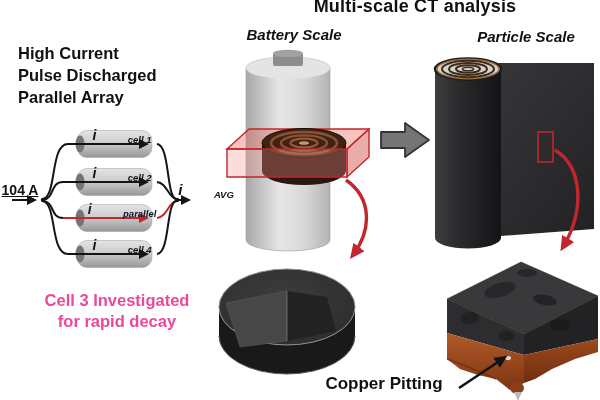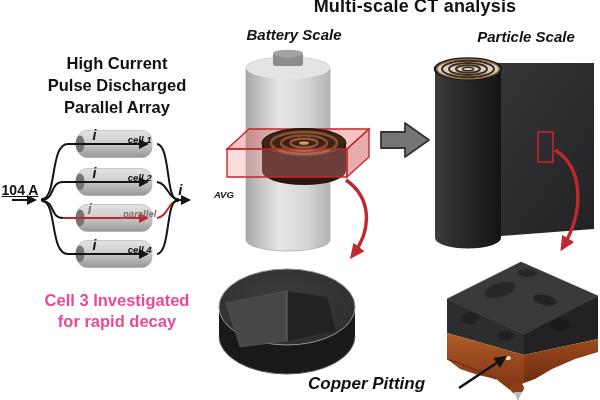--- a/index.html
+++ b/index.html
@@ -1,37 +1,37 @@
 <!DOCTYPE html>
 <html><head>
 <meta charset="utf-8">
 <style>
   html,body{margin:0;padding:0;background:#fff;}
   .stage{position:relative;width:600px;height:400px;background:#ffffff;overflow:hidden;
          font-family:"Liberation Sans",sans-serif;color:#111;}
   .stage svg{position:absolute;left:0;top:0;}
   .t{position:absolute;white-space:nowrap;}
   .title{left:235px;top:-4px;width:360px;text-align:center;font-size:18px;font-weight:bold;letter-spacing:.2px;}
-  .heading{left:18px;top:52px;width:198px;text-align:center;font-weight:bold;font-size:16.5px;line-height:22px;}
+  .heading{left:18px;top:42px;width:198px;font-weight:bold;font-size:16.5px;line-height:22px;}
   .scale-label{font-size:15px;font-weight:bold;font-style:italic;text-align:center;}
   #battery-label{left:234px;top:26px;width:120px;}
   #particle-label{left:466px;top:28px;width:120px;}
   #inp{left:0;top:182px;width:40px;text-align:center;font-weight:bold;font-size:14px;text-decoration:underline;}
   .ilabel{position:absolute;width:70px;text-align:center;font-weight:bold;font-style:italic;color:#111;}
   .ilabel .sym{font-size:14px;}
   .ilabel .sub{font-size:9.5px;position:relative;top:3px;margin-left:.5px;padding-left:31px;}
   #il1{left:87px;top:126px}
   #il2{left:87px;top:164px}
   #il3{left:87px;top:200px}
   #il4{left:87px;top:236px}
   #iavg{left:176px;top:181px;width:60px;text-align:center;}
   #iavg .sym{font-size:15px;}
-  .red{color:#737373;}
+  .red{color:#0f172a;}
   .note{left:12px;top:290px;width:210px;text-align:center;font-weight:bold;font-size:16.5px;line-height:21px;color:#ec4899;}
-  .copper-label{left:308px;top:374px;width:152px;font-size:17px;font-weight:bold;font-style:italic;}
+  .copper-label{left:308px;top:374px;width:152px;text-align:center;font-size:17px;font-weight:bold;}
 </style>
 </head>
 <body>
 
 <div class="stage">
 
   <svg width="600" height="400" viewBox="0 0 600 400">
     <defs>
       <linearGradient id="gBody" x1="0" y1="0" x2="1" y2="0">
         <stop offset="0" stop-color="#a8a8a8"></stop>

